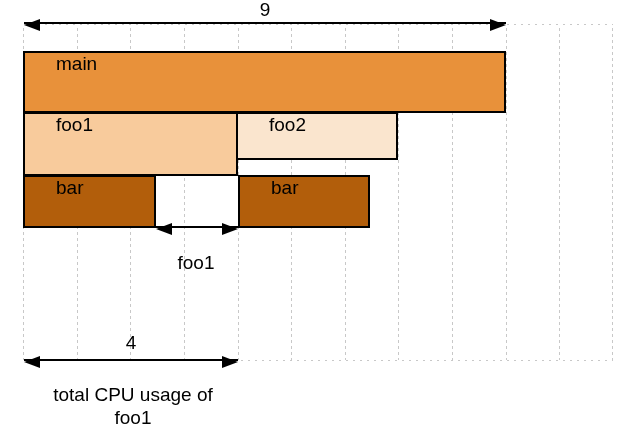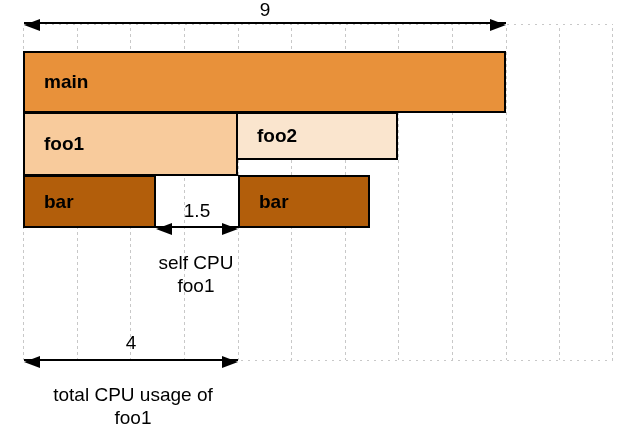--- a/index.html
+++ b/index.html
@@ -27,25 +27,24 @@
     height: 1px;
     background: repeating-linear-gradient(to right, #c8c8c8 0 2px, transparent 2px 7px);
     z-index: 1;
   }
   
   .frame {
     position: absolute;
     box-sizing: border-box;
     border: 2px solid #000000;
     display: flex;
-    align-items: center;
-    padding-left: 19px;
+    align-items: flex-start;
+    padding-left: 31px;
     font-size: 19px;
     z-index: 2;
-    font-weight: bold;
   }
   
   .dim {
     position: absolute;
     height: 0;
     border-top: 2px solid #000000;
     z-index: 3;
   }
   .dim::before, .dim::after {
     content: "";
@@ -113,24 +112,22 @@
   </div>
 
   <div class="frame" style="left: 23px; top: 175px; width: 133px; height: 53px; background: rgb(178, 94, 11);" title="bar">
     <span>bar</span>
   </div>
 
   <div class="frame" style="left: 238px; top: 175px; width: 132px; height: 53px; background: rgb(178, 94, 11);" title="bar">
     <span>bar</span>
   </div>
 
-  <div class="lbl" style="left:157px; top:201px; width:80px">1.5</div>
   <div class="dim" style="left:156px; top:226px; width:82px"></div>
   <div class="caption" style="left:121px; top:251px; width:150px">
-    <div>self CPU</div>
     <div>foo1</div>
   </div>
 
   <div class="lbl" style="left:61px; top:333px; width:140px">4</div>
   <div class="dim" style="left:24px; top:359px; width:214px"></div>
   <div class="caption" style="left:33px; top:383px; width:200px">
     <div>total CPU usage of</div>
     <div>foo1</div>
   </div>
 

